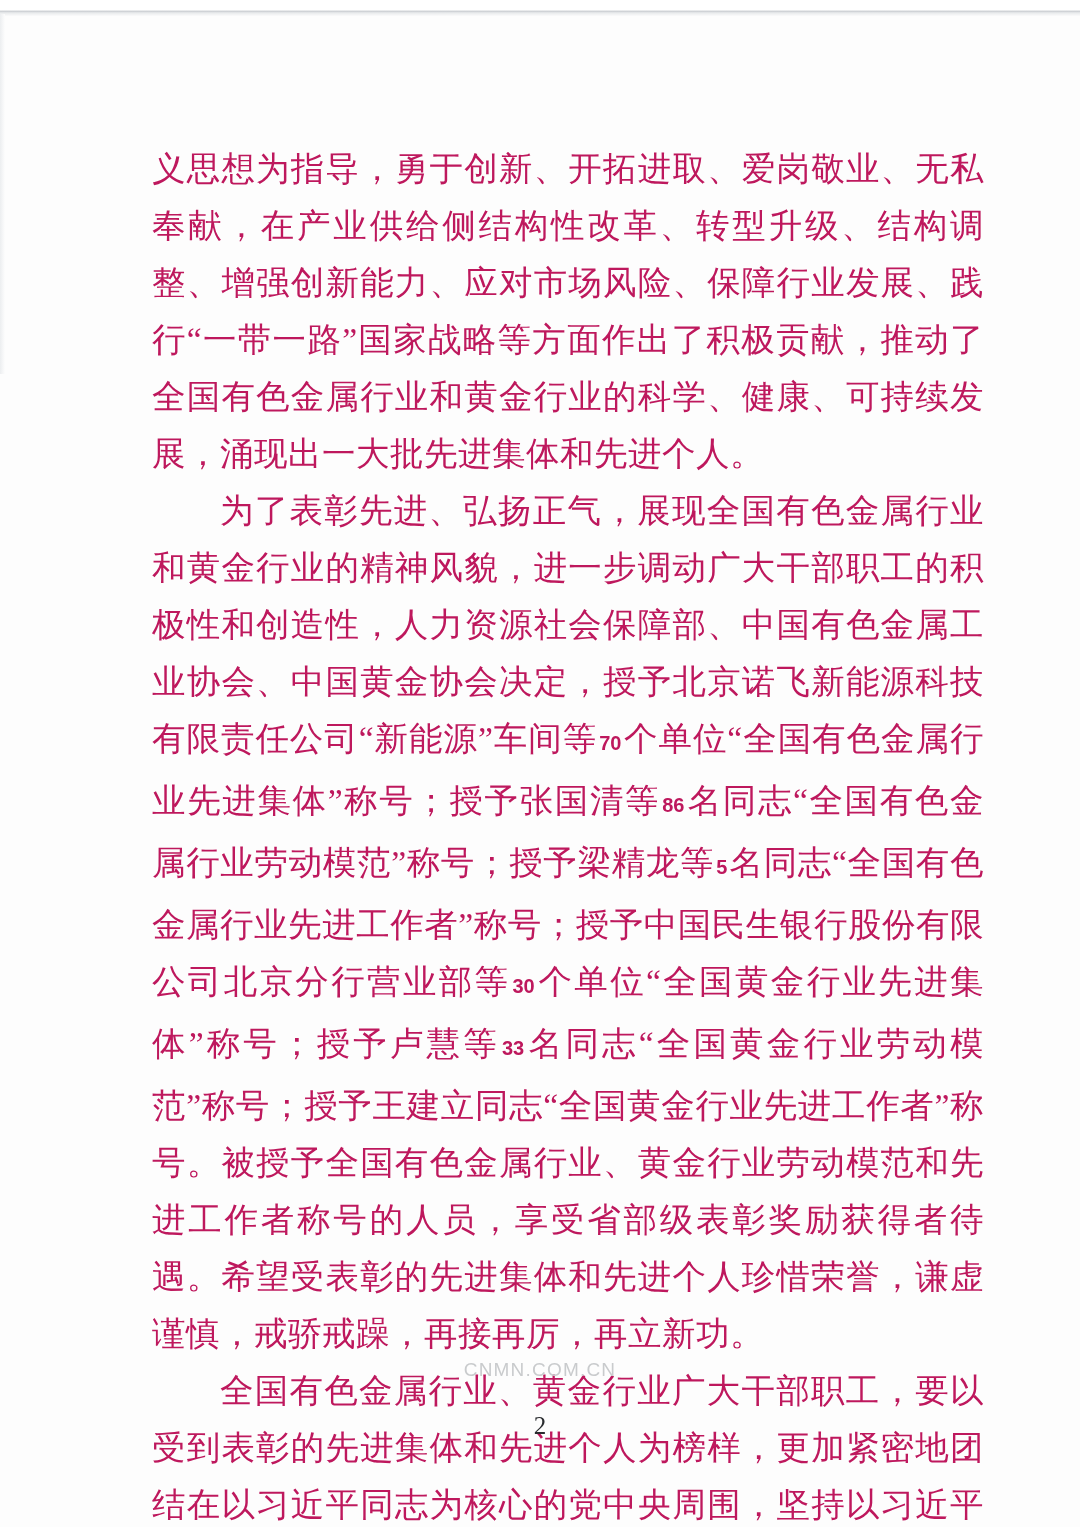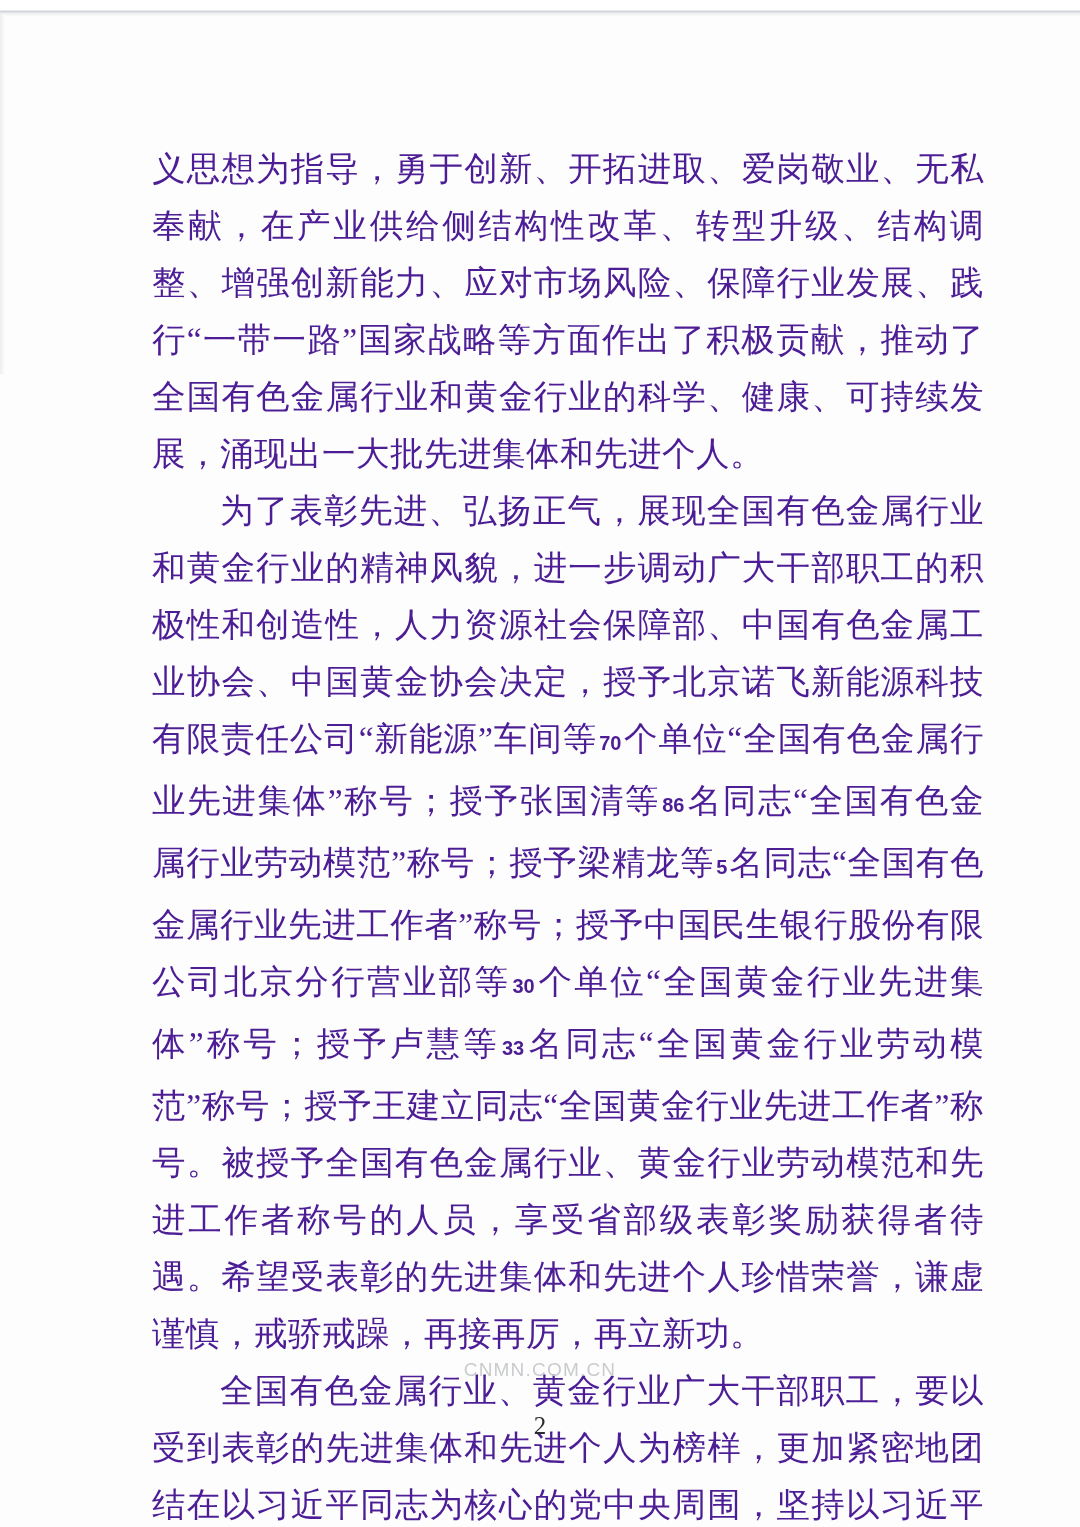--- a/index.html
+++ b/index.html
@@ -48,21 +48,21 @@
     width: 832px;
   }
 
   .para {
     margin: 0;
     text-align: justify;
     text-align-last: left;
     text-justify: inter-character;
     font-size: 33.5px;
     line-height: 57px;
-    color: #4c1d95;
+    color: #be185d;
     letter-spacing: 0.5px;
     font-family: "Liberation Serif", "DejaVu Serif", serif;
     font-weight: 400;
   }
   .para.indent {
     text-indent: 68px;
   }
   .para + .para {
     margin-top: 0;
   }

